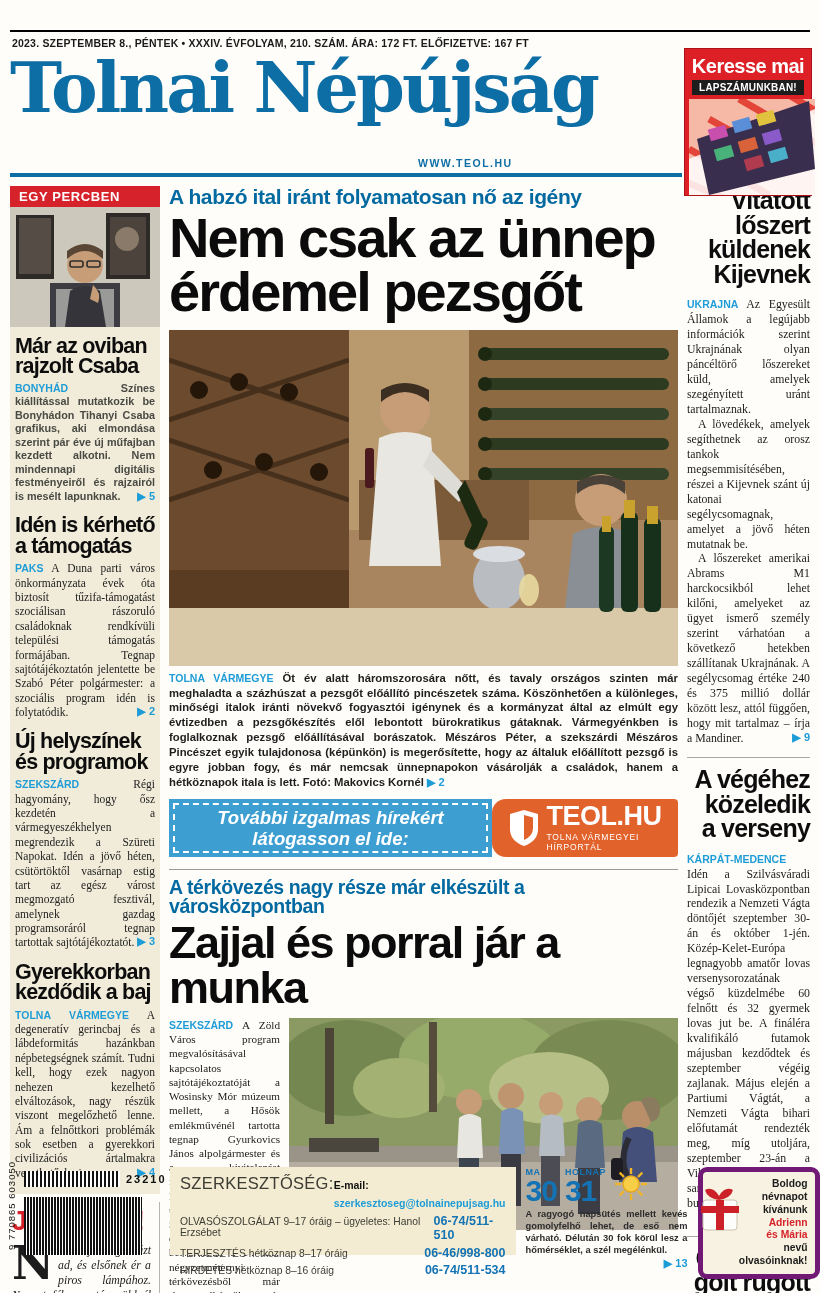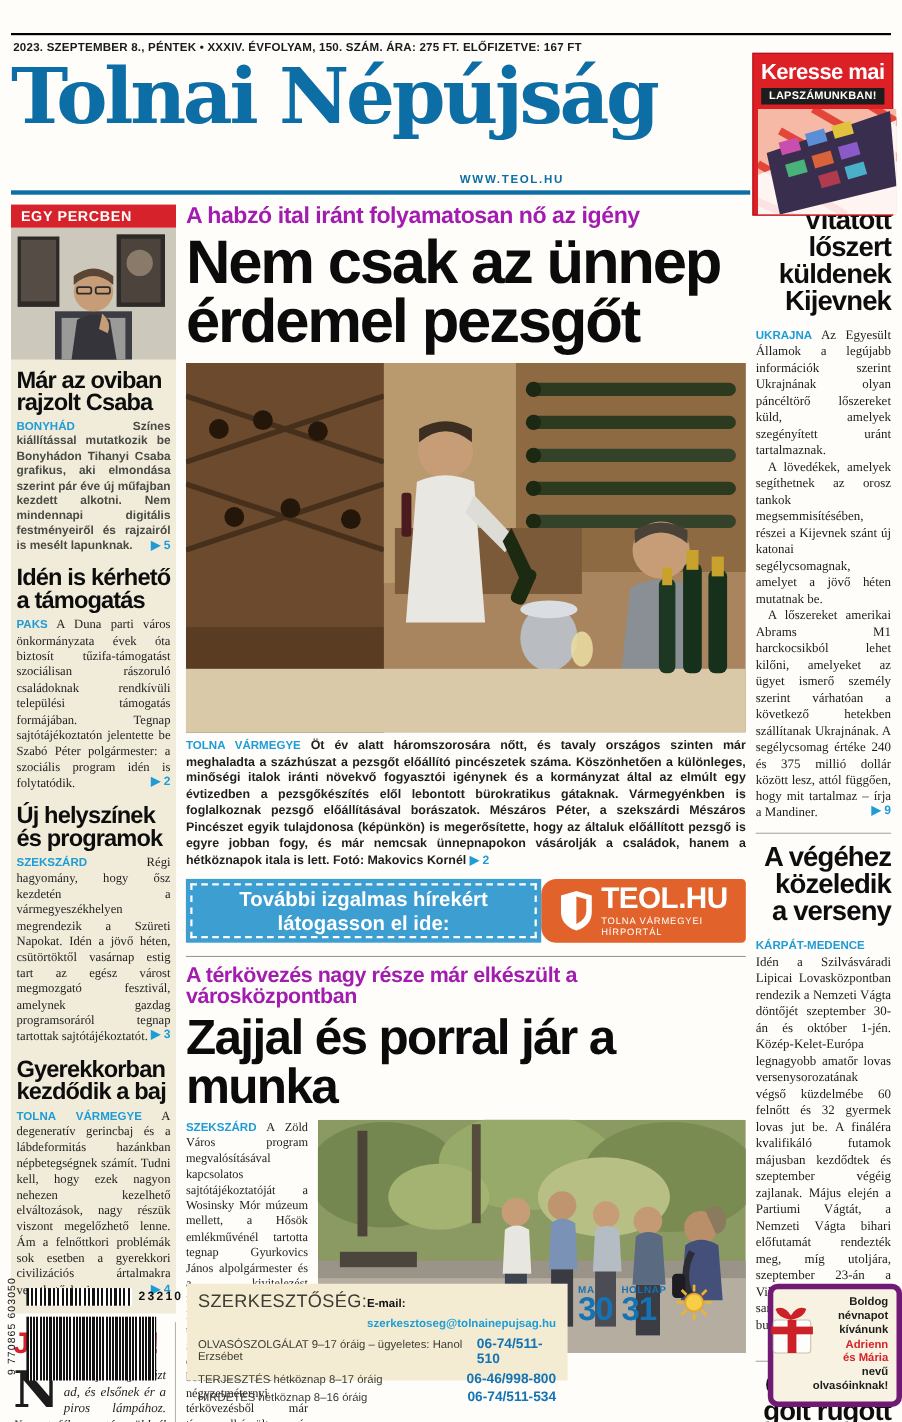--- a/index.html
+++ b/index.html
@@ -35,29 +35,29 @@
   .brief-body { font-size:10.8px; margin:0 5px 12px; text-align:justify; line-height:1.25; color:#222; }
   .brief-body.sansbold { font-weight:bold; color:#4a4a44; }
   .brief-body.serif { font-family:"Liberation Serif", serif; font-size:11.5px; }
   .lead { color:#1e9cd7; font-weight:bold; font-family:"Liberation Sans", sans-serif; font-size:10.5px; }
   .pageref { color:#1e9cd7; font-weight:bold; font-family:"Liberation Sans", sans-serif; font-size:11px; float:right; }
   .opinion { border-right:1px solid #b5b5b5; margin-top:8px; padding:4px 8px 0 2px; min-height:255px; }
   .opinion-title { color:#d6232b; font-size:27px; font-weight:bold; letter-spacing:-.5px; margin-bottom:6px; }
   .opinion-body { font-family:"Liberation Serif", serif; font-style:italic; font-size:11.8px; text-align:justify; line-height:1.28; color:#1c1c1c; }
   .dropcap { float:left; font-family:"DejaVu Serif", serif; font-style:normal; font-weight:bold; font-size:46px; line-height:.78; padding:3px 4px 0 0; }
   
-  .kicker { color:#a21caf; font-weight:bold; font-size:21px; letter-spacing:-.4px; line-height:1; }
+  .kicker { color:#0369a1; font-weight:bold; font-size:21px; letter-spacing:-.4px; line-height:1; }
   .main-headline { font-size:56px; font-weight:bold; color:#0b0b0b; line-height:.97; letter-spacing:-2px; margin:4px 0 10px; }
   .main-photo { display:block; width:100%; height:336px; }
   .main-caption { font-size:11.3px; font-weight:bold; color:#1e1e1e; text-align:justify; line-height:1.32; margin-top:5px; }
   .credit { white-space:nowrap; }
   .banner { display:flex; height:58px; margin-top:9px; }
   .banner-left { flex:1; background:#3d9ed2; position:relative; display:flex; align-items:center; justify-content:center; }
   .banner-left .dash { position:absolute; inset:4px; border:2px dashed #fff; }
-  .banner-text { color:#fff; font-weight:bold; font-size:18.5px; text-align:center; line-height:1.15; position:relative; }
+  .banner-text { color:#fff; font-weight:bold; font-size:18.5px; text-align:center; line-height:1.15; position:relative;font-style:italic; }
   .banner-right { width:186px; background:#e2622b; display:flex; align-items:center; justify-content:center; gap:8px; border-radius:14px 4px 4px 14px; }
   .brand-big { color:#fff; font-weight:bold; font-size:27px; letter-spacing:-.5px; line-height:1; }
   .brand-sub { color:#fff; font-size:8.5px; letter-spacing:.8px; line-height:1.25; margin-top:2px; }
   .middiv { border-top:1px solid #9a9a9a; margin:12px 0 8px; }
   .second-headline { font-size:45px; font-weight:bold; color:#0b0b0b; line-height:1; letter-spacing:-1.5px; margin:3px 0 8px; }
   .second-row { display:flex; gap:9px; }
   .second-body { width:111px; flex:none; font-family:"Liberation Serif", serif; font-size:11.2px; text-align:justify; line-height:1.27; color:#1c1c1c; }
   .second-photo { display:block; width:389px; height:212px; flex:none; }
   
   .r-article-title { font-size:25px; font-weight:bold; line-height:.98; letter-spacing:-.8px; color:#0d0d0d; margin:2px 0 11px;text-align:right; }
@@ -91,21 +91,21 @@
   .f-nd-name { color:#d6232b; }
   .gift { position:absolute; left:-6px; top:10px; }
   .clearfix::after { content:""; display:block; clear:both; }
 </style>
 </head>
 <body>
 
 <div class="page">
 
   <div class="topline"></div>
-  <div class="dateline">2023. SZEPTEMBER 8., PÉNTEK • XXXIV. ÉVFOLYAM, 150. SZÁM. ÁRA: 275 FT. ELŐFIZETVE: 167 FT</div>
+  <div class="dateline">2023. SZEPTEMBER 8., PÉNTEK • XXXIV. ÉVFOLYAM, 210. SZÁM. ÁRA: 172 FT. ELŐFIZETVE: 167 FT</div>
   <div class="masthead-wrap">
     <div class="masthead-title">Tolnai Népújság</div>
     <div class="masthead-url">WWW.TEOL.HU</div>
   </div>
 
   <div class="promo">
     <div class="promo-l1">Keresse mai</div>
     <div class="promo-l2">LAPSZÁMUNKBAN!</div>
     <svg class="promo-img" viewBox="0 0 126 96" preserveAspectRatio="none">
       <rect width="126" height="96" fill="#f6b9a6"></rect>
@@ -366,20 +366,21 @@
             <line x1="1" y1="17" x2="7" y2="17"></line>
               <line x1="27" y1="17" x2="33" y2="17"></line>
             <line x1="5.7" y1="5.7" x2="10" y2="10"></line>
               <line x1="24" y1="24" x2="28.3" y2="28.3"></line>
             <line x1="5.7" y1="28.3" x2="10" y2="24"></line>
               <line x1="24" y1="10" x2="28.3" y2="5.7"></line>
           </g>
           <circle cx="17" cy="17" r="8" fill="#f7ce46" stroke="#e8a820" stroke-width="1.5"></circle>
         </svg>
       </div>
+      <p class="f-w-text clearfix"><span>A ragyogó napsütés mellett kevés gomolyfelhő lehet, de eső nem várható. Délután 30 fok körül lesz a hőmérséklet, a szél megélénkül.</span> <span class="pageref">▶ 13</span></p>
     </div>
 
     <div class="f-nameday">
       <svg class="gift" width="44" height="52" viewBox="0 0 44 52">
         <rect x="6" y="18" width="34" height="30" rx="3" fill="#fdfdfb" stroke="#c9c2ae" stroke-width="1"></rect>
         <rect x="19" y="18" width="8" height="30" fill="#cc2128"></rect>
         <rect x="4" y="24" width="38" height="7" fill="#cc2128"></rect>
         <path d="M22 18 Q10 16 8 8 Q16 4 22 14 Q28 4 36 8 Q34 16 22 18 Z" fill="#cc2128"></path>
       </svg>
       <div class="f-nd-text">

